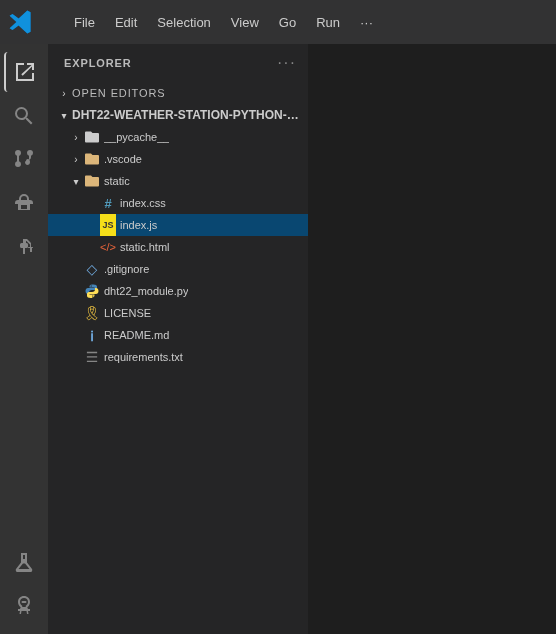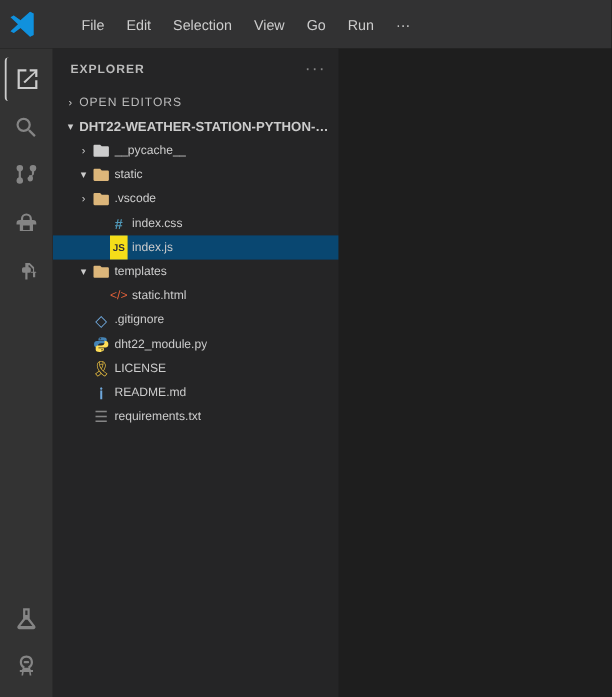--- a/index.html
+++ b/index.html
@@ -289,60 +289,51 @@
         <span class="tree-icon icon-pycache">
           <svg width="16" height="16" viewBox="0 0 16 16" fill="#cccccc">
               <path d="M14 4H8.5L7 2.5H2a1 1 0 0 0-1 1v9a1 1 0 0 0 1 1h12a1 1 0 0 0 1-1V5a1 1 0 0 0-1-1z"></path>
             </svg>
         </span>
         <span class="tree-label">__pycache__</span>
       </div>
 
 
       <div class="tree-item indent-1">
+        <span class="tree-arrow closed"></span>
+        <span class="tree-icon">
+          <svg width="16" height="16" viewBox="0 0 16 16" fill="#dcb67a">
+              <path d="M14 4H8.5L7 2.5H2a1 1 0 0 0-1 1v9a1 1 0 0 0 1 1h12a1 1 0 0 0 1-1V5a1 1 0 0 0-1-1z"></path>
+            </svg>
+        </span>
+        <span class="tree-label">.vscode</span>
+      </div>
+
+      <div class="tree-item indent-1">
         <span class="tree-arrow open"></span>
         <span class="tree-icon">
           <svg width="16" height="16" viewBox="0 0 16 16" fill="#dcb67a">
               <path d="M14 4H8.5L7 2.5H2a1 1 0 0 0-1 1v9a1 1 0 0 0 1 1h12a1 1 0 0 0 1-1V5a1 1 0 0 0-1-1z"></path>
             </svg>
         </span>
         <span class="tree-label">static</span>
       </div>
 
-      <div class="tree-item indent-1">
-        <span class="tree-arrow closed"></span>
-        <span class="tree-icon">
-          <svg width="16" height="16" viewBox="0 0 16 16" fill="#dcb67a">
-              <path d="M14 4H8.5L7 2.5H2a1 1 0 0 0-1 1v9a1 1 0 0 0 1 1h12a1 1 0 0 0 1-1V5a1 1 0 0 0-1-1z"></path>
-            </svg>
-        </span>
-        <span class="tree-label">.vscode</span>
-      </div>
-
       <div class="tree-item indent-2">
         <span class="tree-arrow empty"></span>
         <span class="tree-icon icon-css" style="font-weight:700; font-size:13px;">#</span>
         <span class="tree-label">index.css</span>
       </div>
 
       <div class="tree-item indent-2 active-file">
         <span class="tree-arrow empty"></span>
         <span class="tree-icon" style="background:#f5de19; color:#333; font-size:9px; font-weight:700; border-radius:2px; padding:1px 2px; line-height:14px; height:26px; display:flex; align-items:center;">JS</span>
         <span class="tree-label">index.js</span>
       </div>
 
-      <div class="tree-item indent-1">
-        <span class="tree-arrow open"></span>
-        <span class="tree-icon">
-          <svg width="16" height="16" viewBox="0 0 16 16" fill="#dcb67a">
-              <path d="M14 4H8.5L7 2.5H2a1 1 0 0 0-1 1v9a1 1 0 0 0 1 1h12a1 1 0 0 0 1-1V5a1 1 0 0 0-1-1z"></path>
-            </svg>
-        </span>
-        <span class="tree-label">templates</span>
-      </div>
 
       <div class="tree-item indent-2">
         <span class="tree-arrow empty"></span>
         <span class="tree-icon icon-html" style="font-size:11px;">&lt;/&gt;</span>
         <span class="tree-label">static.html</span>
       </div>
 
       <div class="tree-item indent-1">
         <span class="tree-arrow empty"></span>
         <span class="tree-icon" style="color:#6fa8dc; font-size:14px;">◇</span>

